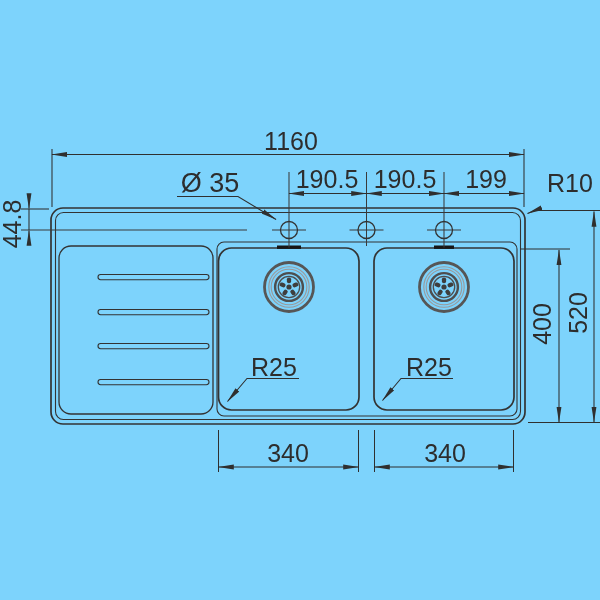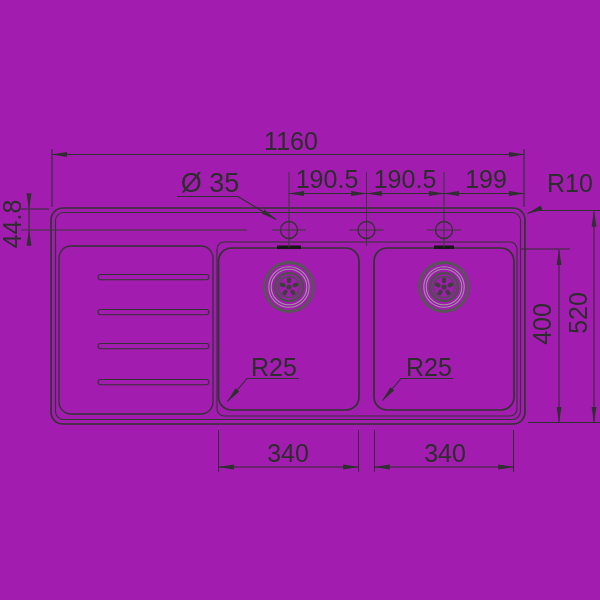--- a/index.html
+++ b/index.html
@@ -1,16 +1,16 @@
 <!DOCTYPE html>
 <html><head>
 <meta charset="utf-8">
 <style>
   html,body{margin:0;padding:0;background:#ffffff;}
-  .stage{position:relative;width:600px;height:600px;background:#a21caf;overflow:hidden;
+  .stage{position:relative;width:600px;height:600px;background:#7dd3fc;overflow:hidden;
          font-family:"Liberation Sans", sans-serif;}
   svg{display:block}
   .outline{fill:none;stroke:#333333;}
   .w17{stroke-width:1.7}
   .w13{stroke-width:1.3}
   .w11{stroke-width:1.1}
   .thin{fill:none;stroke:#3a3a3a;stroke-width:1.05}
   .dimline{fill:none;stroke:#2f2f2f;stroke-width:1.05}
   .leader{fill:none;stroke:#2f2f2f;stroke-width:1.05}
   text.dim{font-family:"Liberation Sans", sans-serif;font-size:25px;fill:#2d2d2d}

